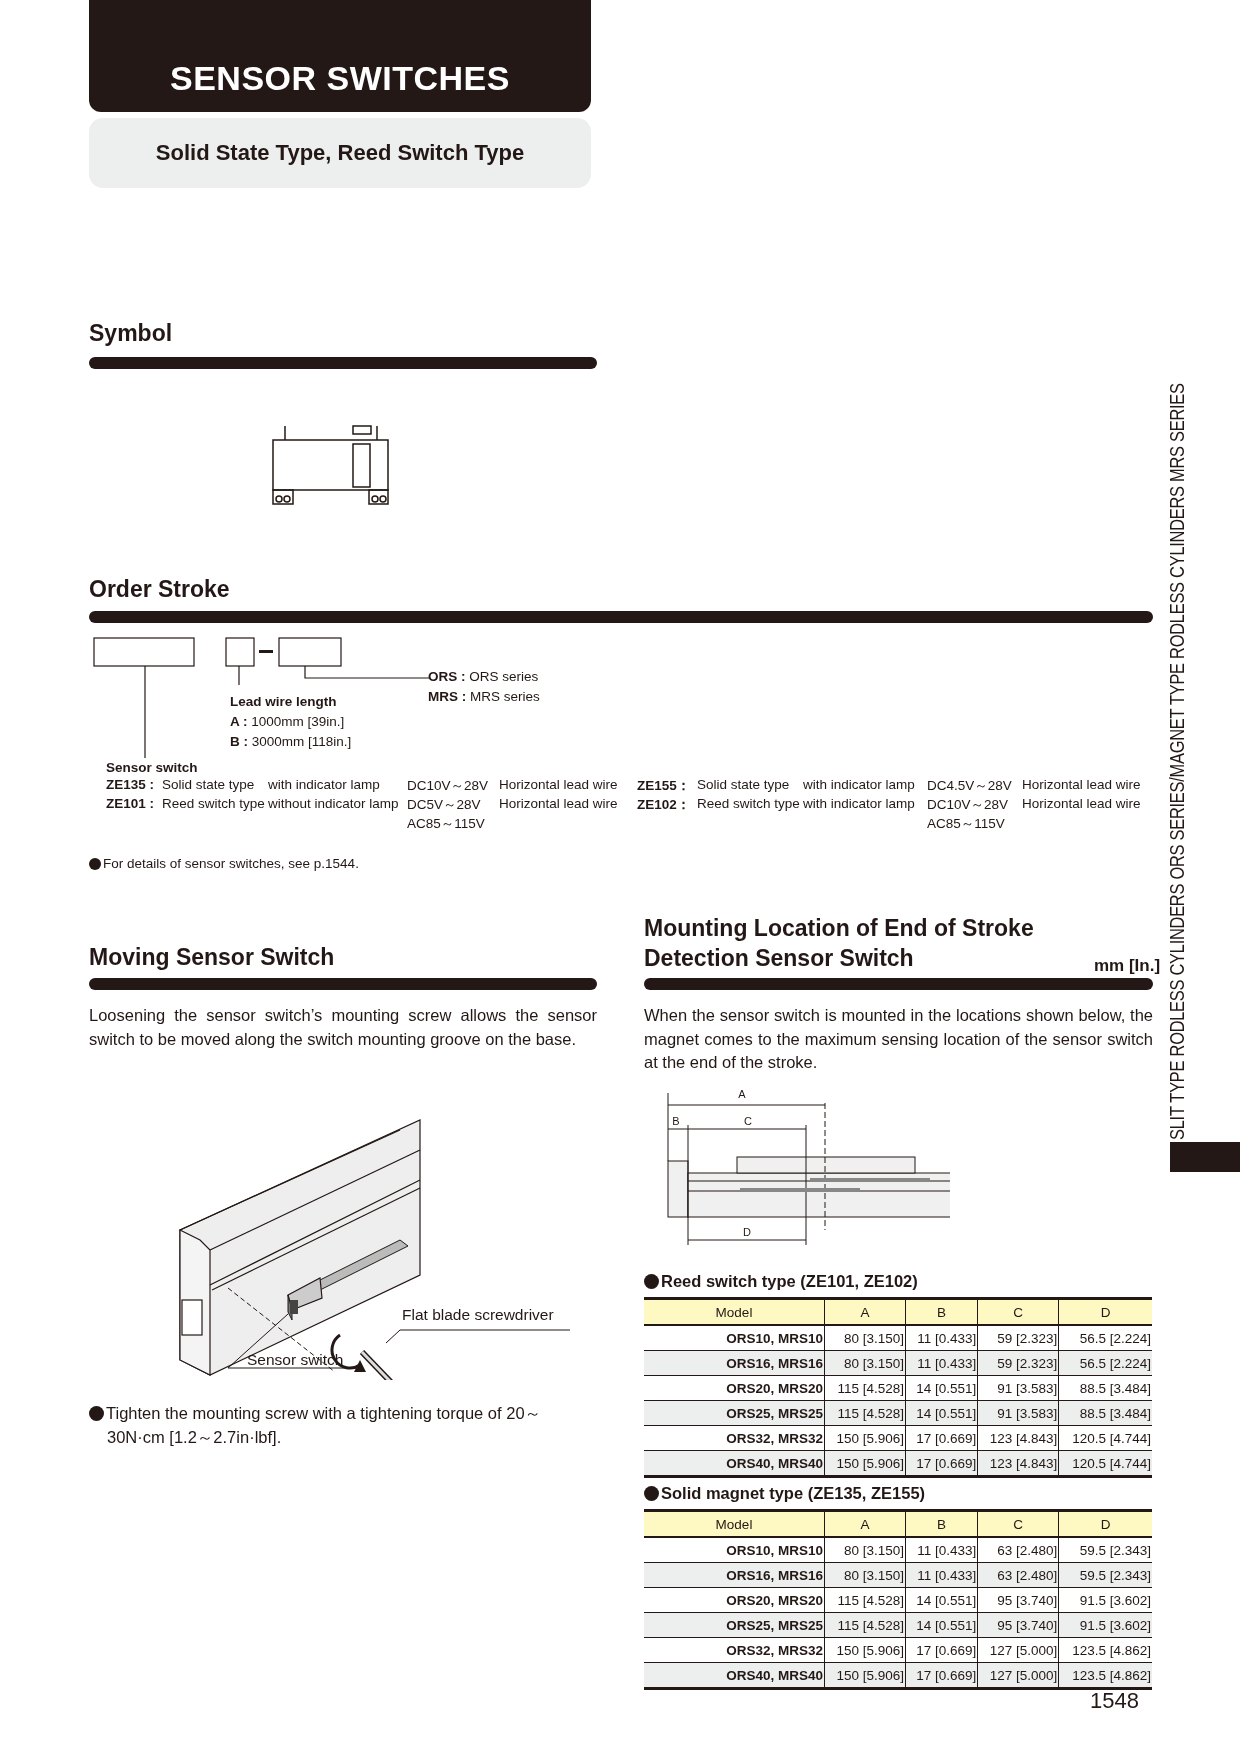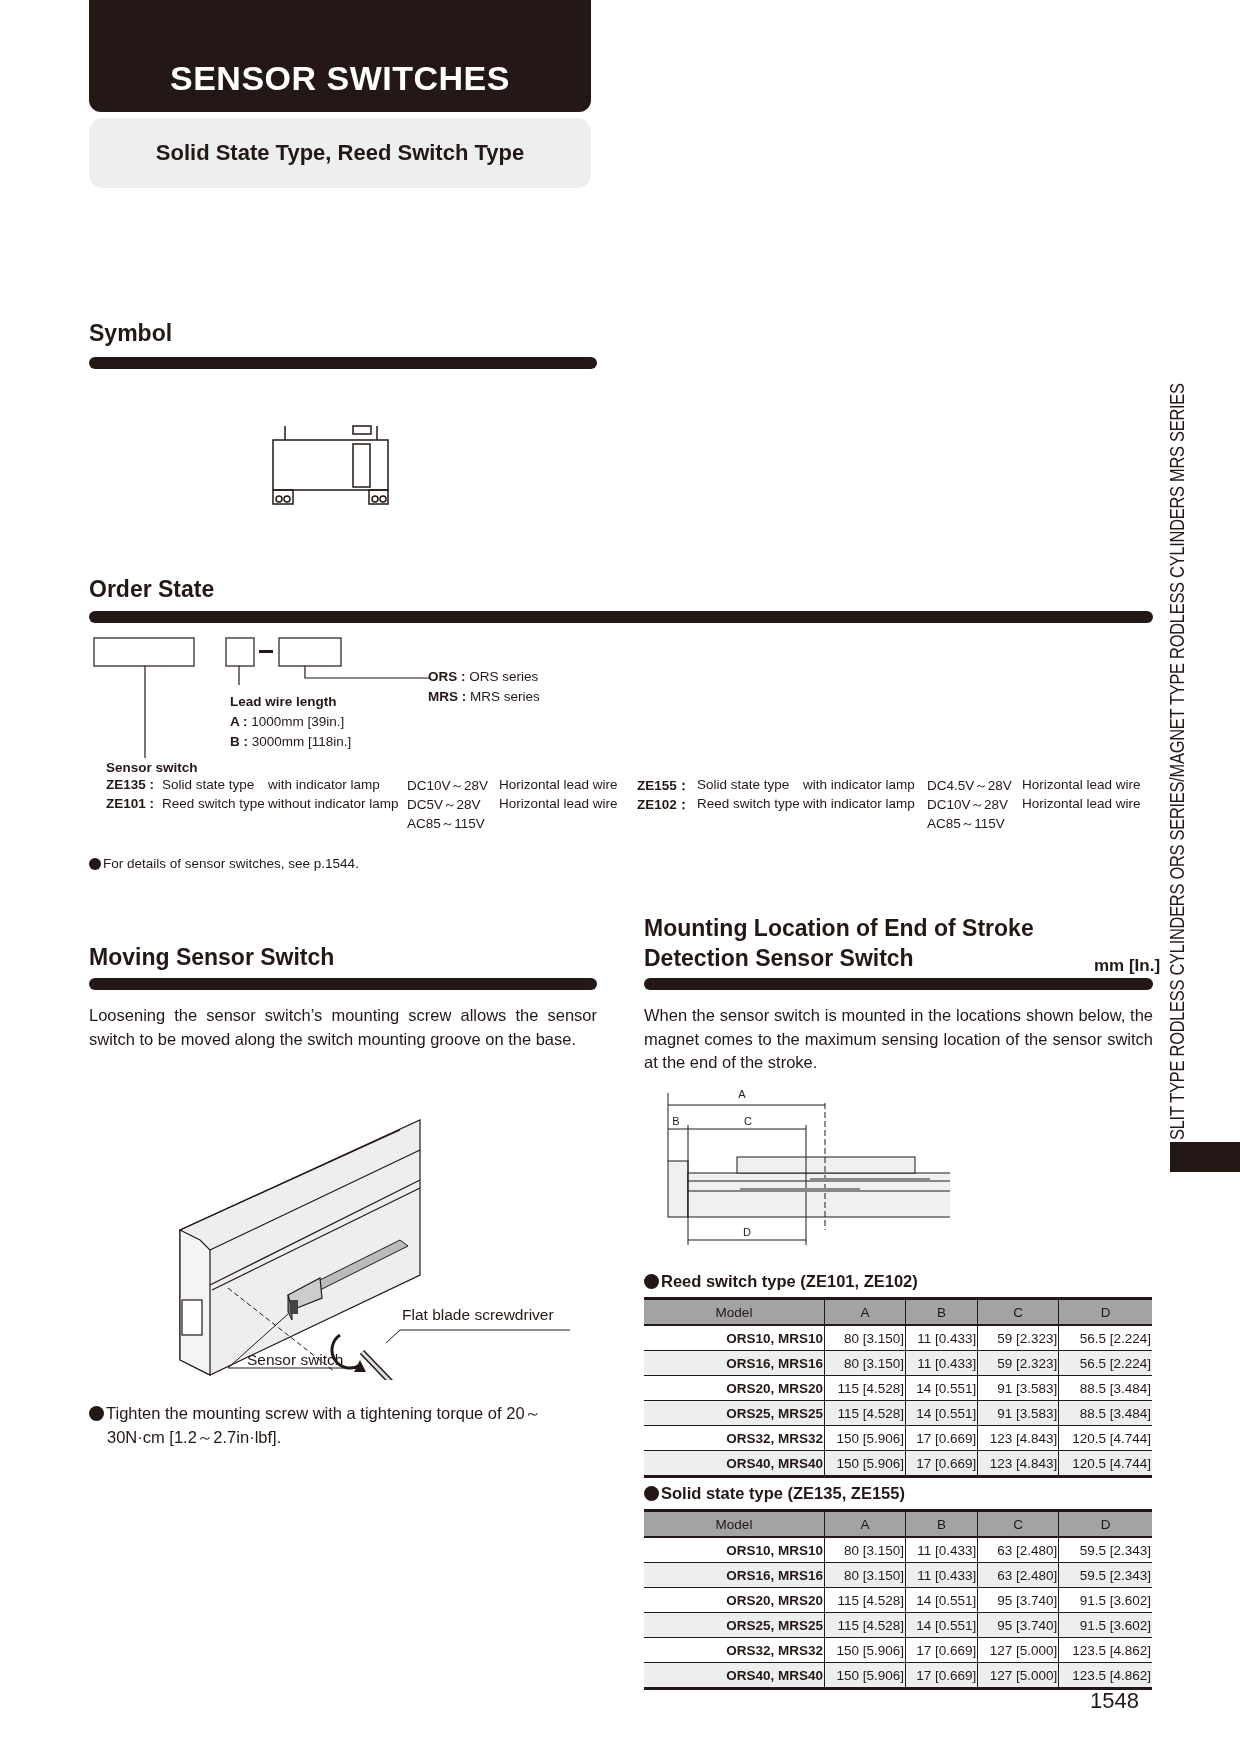--- a/index.html
+++ b/index.html
@@ -8,21 +8,21 @@
   .title-box { left:89px; top:0; width:502px; height:112px; background:#231815; border-radius:0 0 12px 12px; color:#fff; }
   .title-box span { position:absolute; left:0; right:0; bottom:14px; text-align:center; font-size:34px; font-weight:bold; letter-spacing:0.5px; }
   .subtitle-box { left:89px; top:118px; width:502px; height:70px; background:#edeeee; border-radius:14px; }
   .subtitle-box span { position:absolute; left:0; right:0; top:22px; text-align:center; font-size:22px; font-weight:bold; }
   .sec-title { font-size:23px; font-weight:bold; }
   .bar { height:12px; background:#231815; border-radius:6px; }
   .body-text { font-size:16.5px; line-height:23.5px; text-align:justify; }
   .side-text { left:1166px; top:1140px; width:860px; transform:rotate(-90deg); transform-origin:0 0; font-size:20px; letter-spacing:-0.3px; white-space:nowrap; transform:rotate(-90deg) scaleX(0.82); }
   .side-tab { left:1170px; top:1142px; width:70px; height:30px; background:#231815; }
   table.dim { border-collapse:collapse; width:508px; font-size:13.5px; }
-  table.dim th { font-weight:normal; background:#a3a3a3; height:22px; border-top:3px solid #231815; border-bottom:2px solid #231815; border-left:1px solid #231815; }
+  table.dim th { font-weight:normal; background:#fef9c3; height:22px; border-top:3px solid #231815; border-bottom:2px solid #231815; border-left:1px solid #231815; }
   table.dim th:first-child { border-left:none; }
   table.dim td { height:22px; text-align:right; border-left:1px solid #231815; border-top:1px solid #231815; white-space:nowrap; }
   table.dim td:first-child { border-left:none; font-weight:bold; width:178px; }
   table.dim tr:nth-child(even) td { background:#edeeee; }
   table.dim tr:last-child td { border-bottom:3px solid #231815; }
   .tbl-title { font-size:16.5px; font-weight:bold; }
   .bullet { display:inline-block; width:15px; height:15px; background:#231815; border-radius:50%; vertical-align:-2px; margin-right:2px; }
   .bullet.sm { width:12px; height:12px; }
   .code-row { font-size:13.5px; white-space:nowrap; }
   .code-row b { font-weight:bold; }
@@ -51,21 +51,21 @@
     <rect x="88" y="24" width="17" height="43"></rect>
     <rect x="8" y="70" width="20" height="14"></rect>
     <rect x="104" y="70" width="19" height="14"></rect>
     <circle cx="14" cy="79" r="3"></circle>
       <circle cx="22" cy="79" r="3"></circle>
     <circle cx="110" cy="79" r="3"></circle>
       <circle cx="118" cy="79" r="3"></circle>
   </g>
 </svg>
 
-<div class="abs sec-title" style="left:89px;top:576px;">Order State</div>
+<div class="abs sec-title" style="left:89px;top:576px;">Order Stroke</div>
 <div class="abs bar" style="left:89px;top:611px;width:1064px;"></div>
 
 <svg class="abs" style="left:89px;top:630px;" width="480" height="130">
   <g fill="none" stroke="#231815" stroke-width="1.2">
     <rect x="5" y="8" width="100" height="28"></rect>
     <rect x="137" y="8" width="28" height="28"></rect>
     <rect x="190" y="8" width="62" height="28"></rect>
     <line x1="56" y1="36" x2="56" y2="128"></line>
     <line x1="150" y1="36" x2="150" y2="55"></line>
     <polyline points="216,36 216,48 340,48"></polyline>
@@ -256,21 +256,21 @@
         <td>ORS40, MRS40</td>
         <td>150 [5.906]</td>
         <td>17 [0.669]</td>
         <td>123 [4.843]</td>
         <td>120.5 [4.744]</td>
       </tr>
     </tbody>
 </table>
 
 <div class="abs tbl-title" style="left:644px;top:1484px;">
-  <span class="bullet"></span><span>Solid state type (ZE135, ZE155)</span>
+  <span class="bullet"></span><span>Solid magnet type (ZE135, ZE155)</span>
 </div>
 <table class="abs dim" style="left:644px;top:1509px;">
   <thead>
     <tr>
       <th>Model</th>
       <th>A</th>
       <th>B</th>
       <th>C</th>
       <th>D</th>
     </tr>

